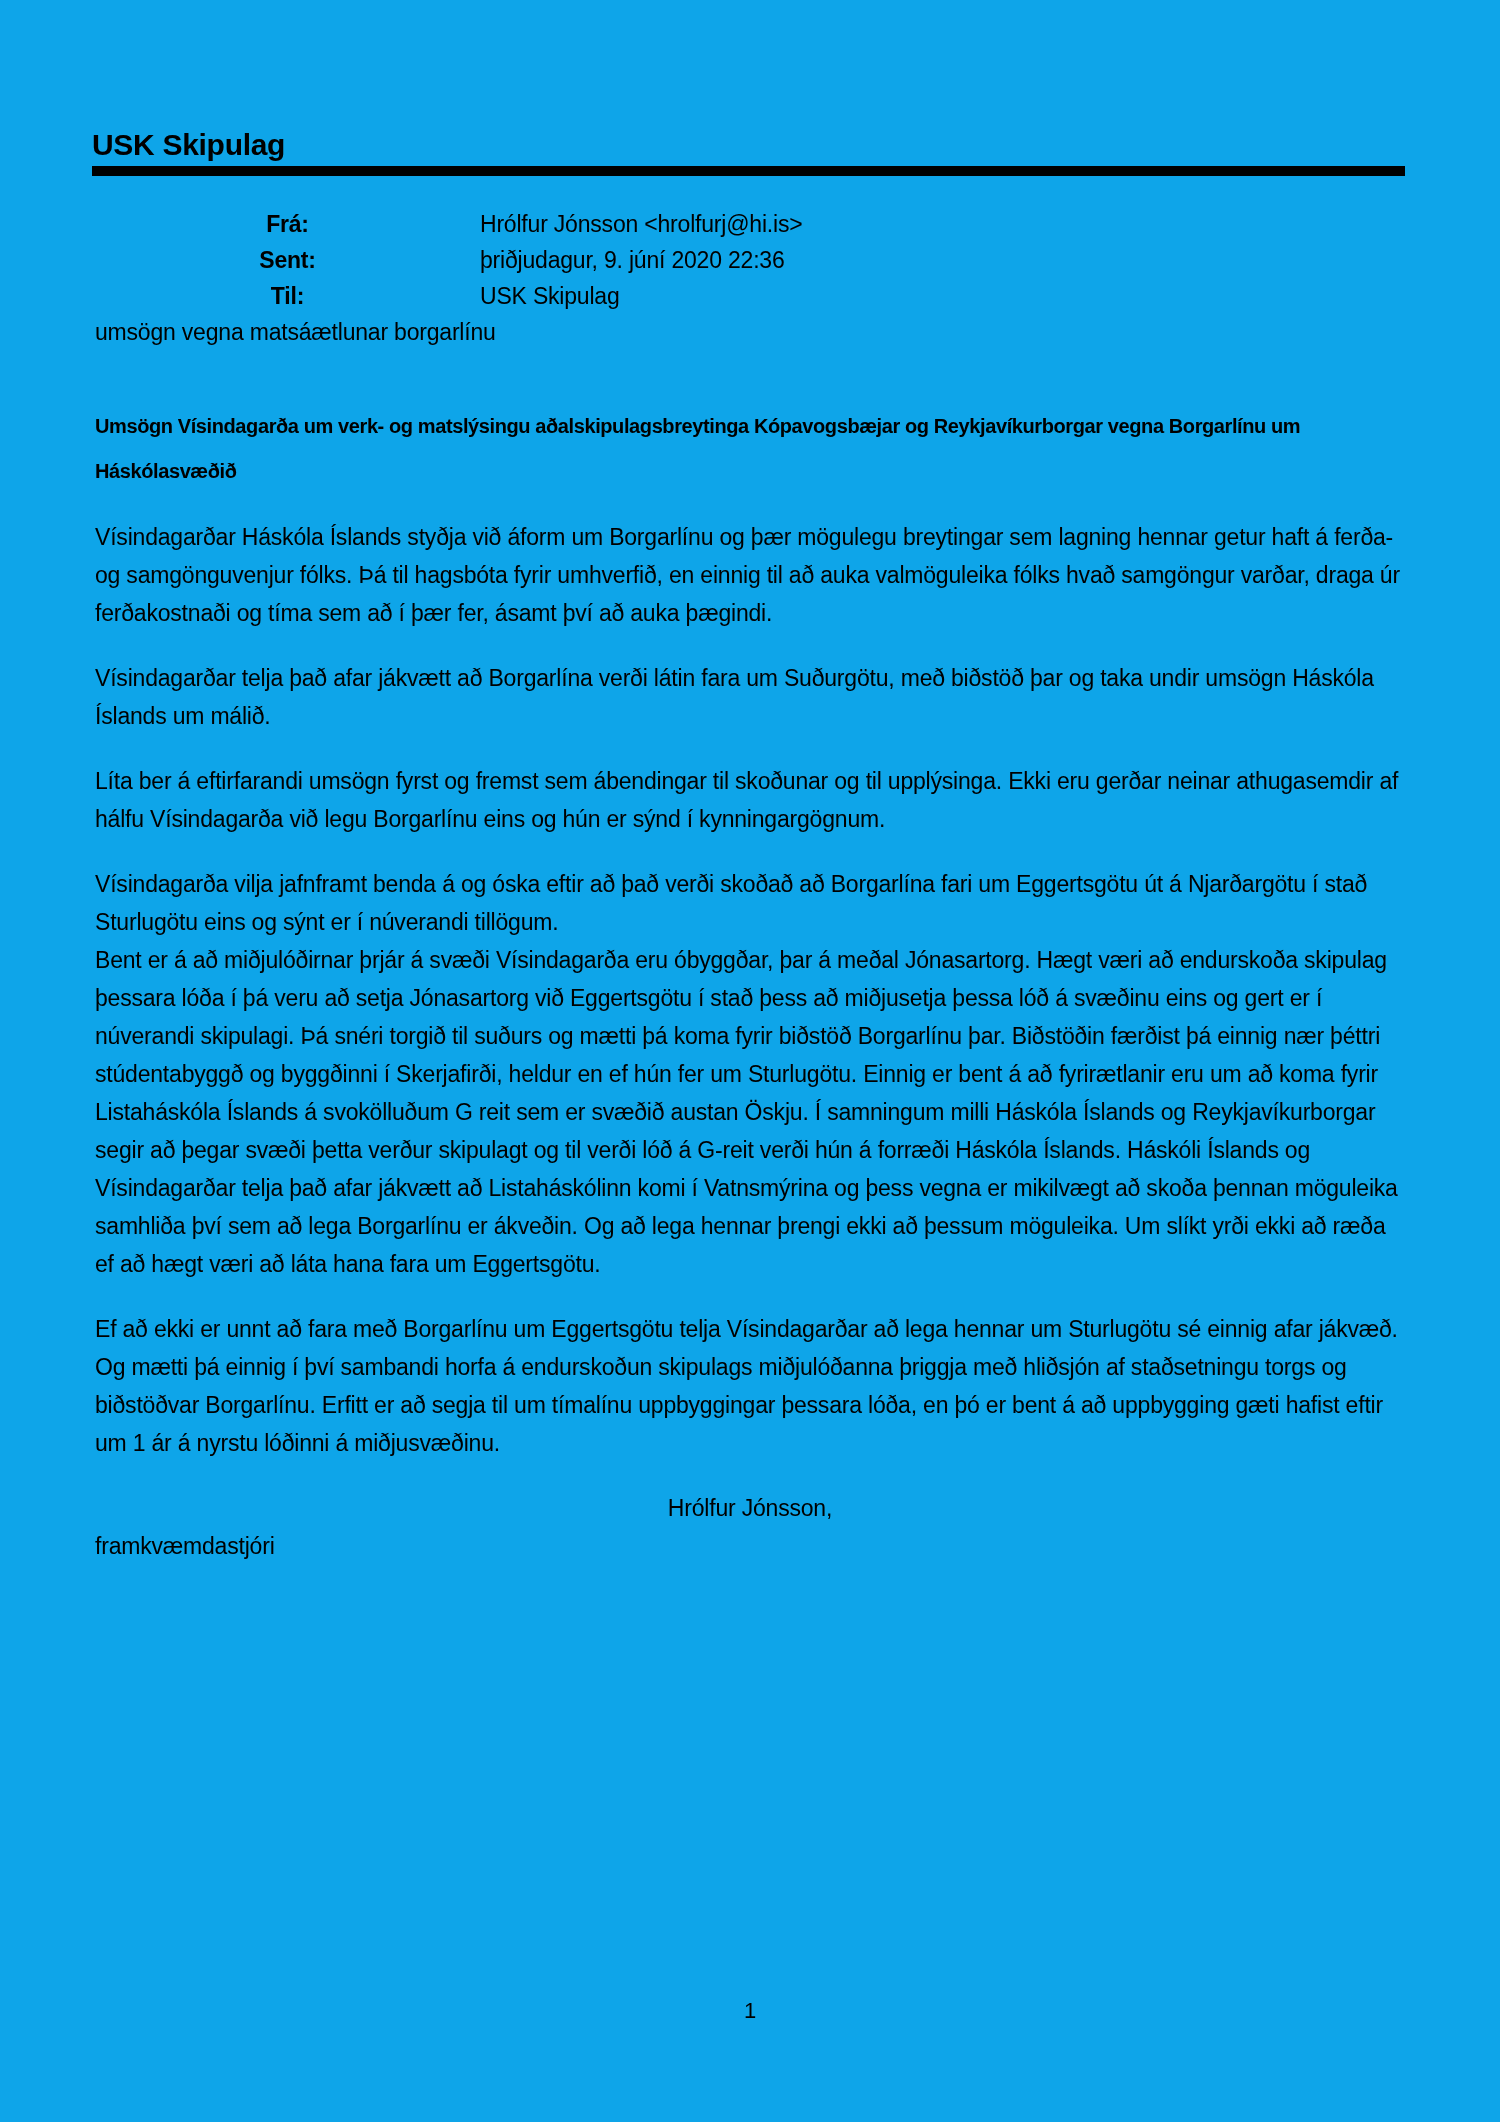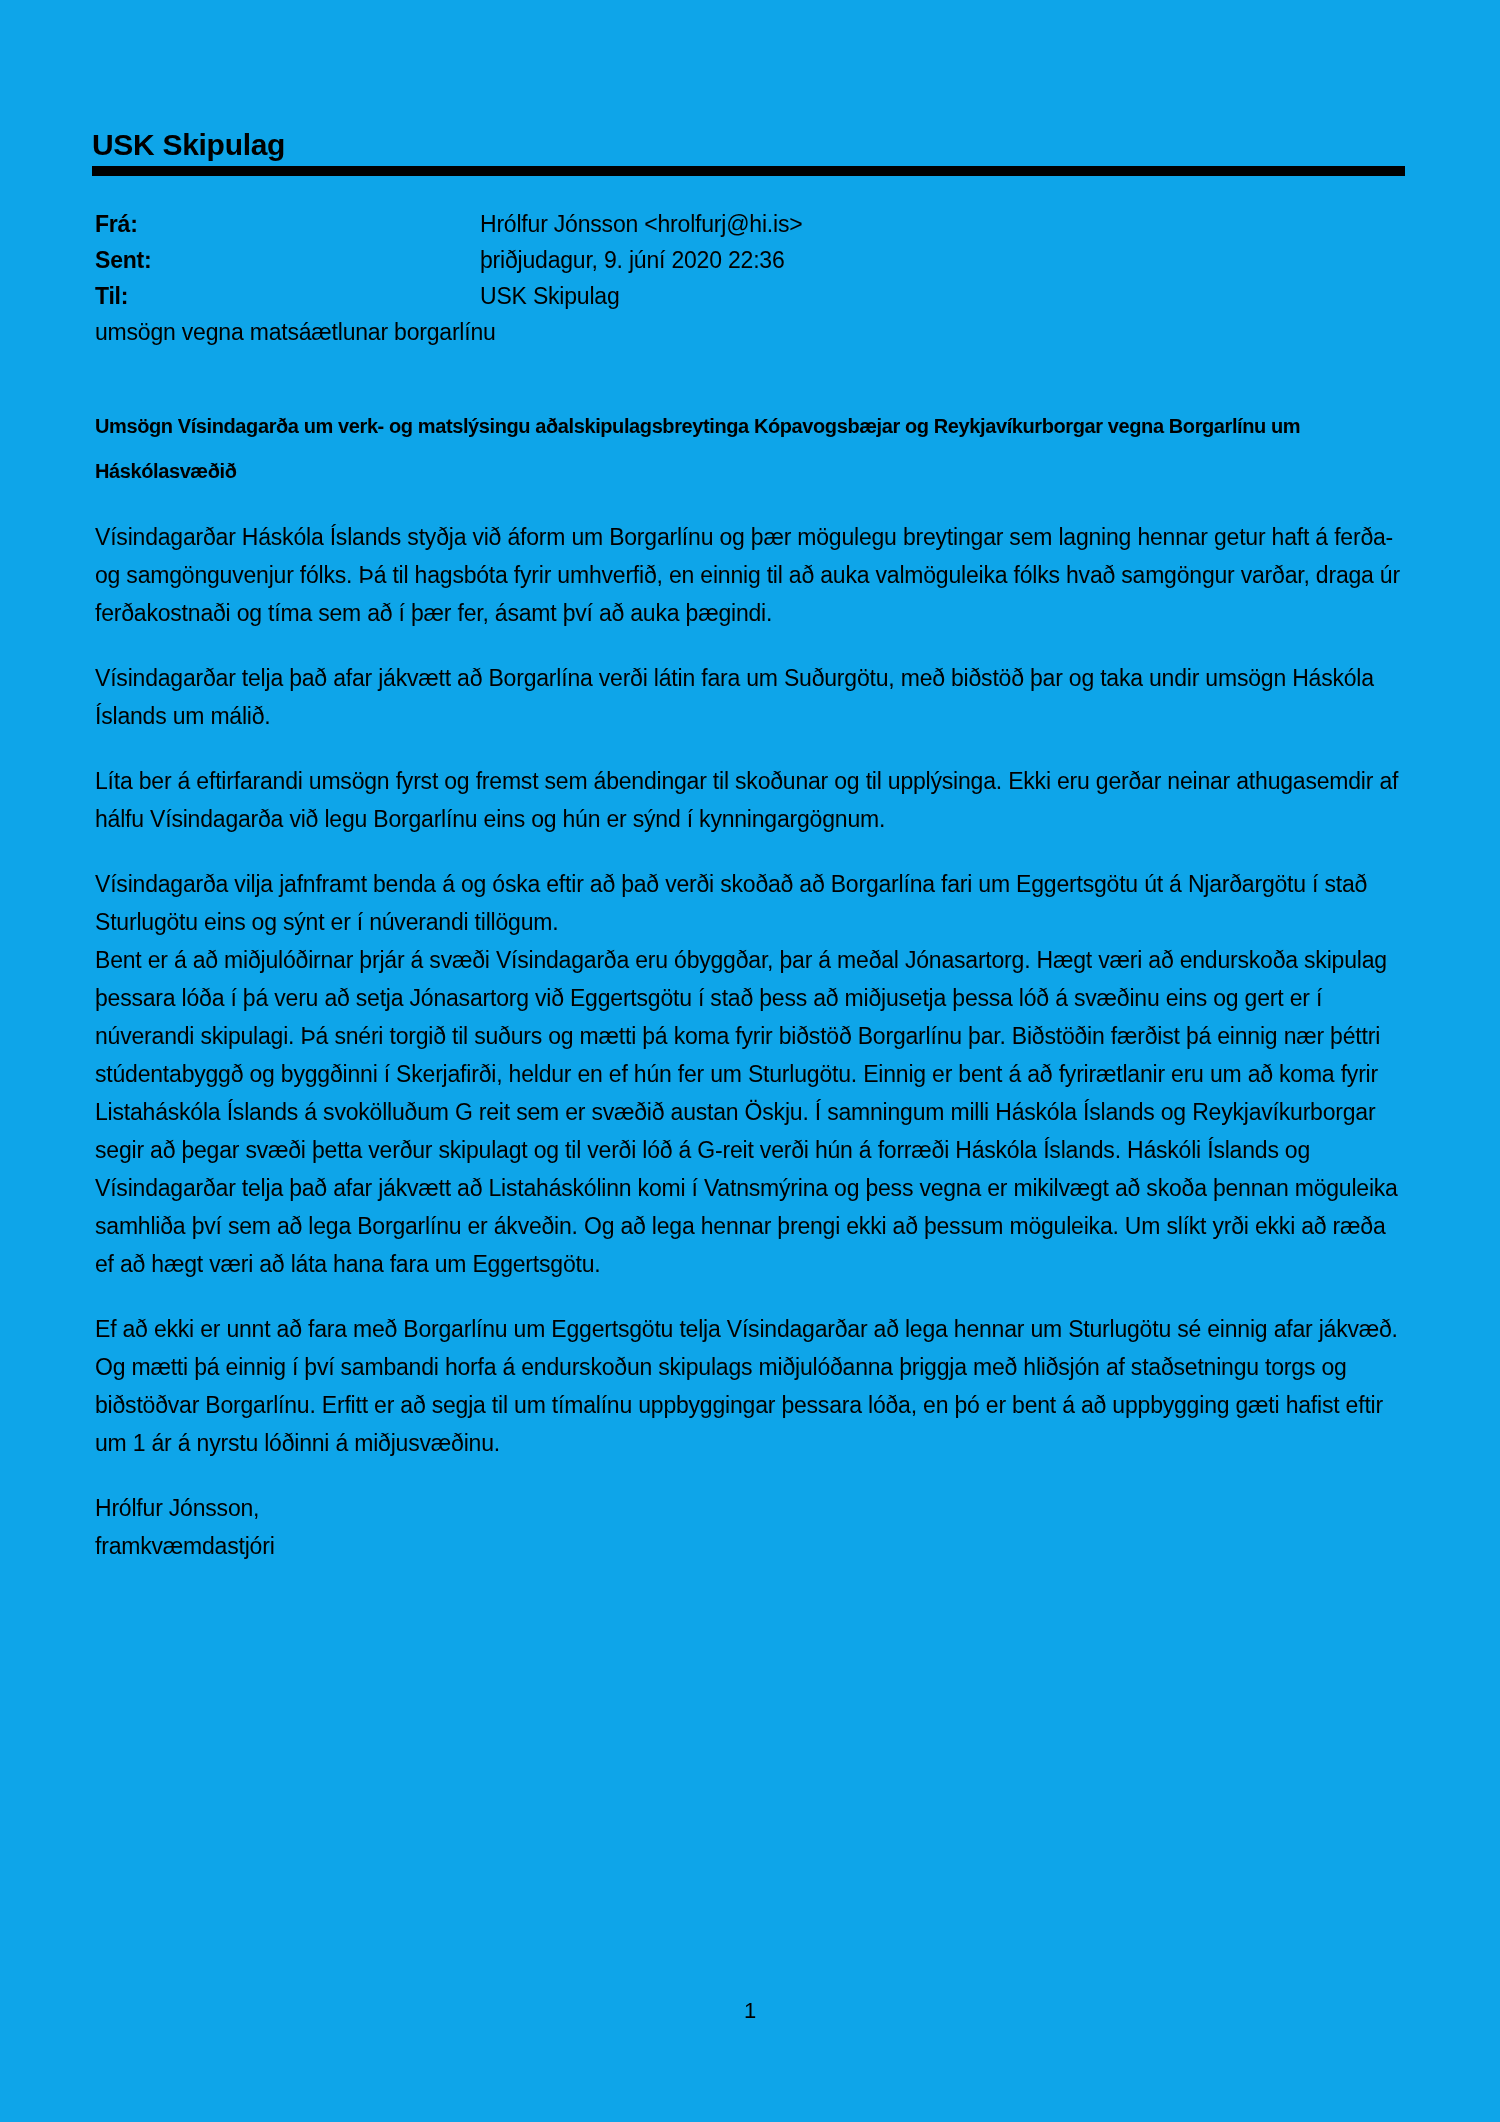--- a/index.html
+++ b/index.html
@@ -44,20 +44,21 @@
     width: 1310px;
     font-size: 23px;
     line-height: 36px;
     letter-spacing: -0.2px;
   }
   .field-row { display: flex; }
   .field-label {
     width: 385px;
     flex: 0 0 385px;
     font-weight: 700;
+    text-align: center;
   }
   .field-value { flex: 1; }
   
   .subject {
     position: absolute;
     left: 95px;
     top: 404px;
     width: 1310px;
     font-size: 20px;
     font-weight: 700;
@@ -70,21 +71,21 @@
     left: 95px;
     top: 518px;
     width: 1310px;
     font-size: 23px;
     line-height: 38px;
     letter-spacing: -0.2px;
   }
   .body-col p { margin: 0 0 27px 0; }
   .body-col p.tight { margin-bottom: 0; }
   .sig-closing { margin-top: 9px; }
-  .sig-name { margin-top: 38px; margin-bottom: 0 !important; }
+  .sig-name { margin-top: 38px; margin-bottom: 0 !important; text-align: center; }
   .sig-role { margin-bottom: 0 !important; }
   
   .page-footer {
     position: absolute;
     left: 0;
     top: 1998px;
     width: 1500px;
     text-align: center;
     font-size: 22px;
     line-height: 26px;

